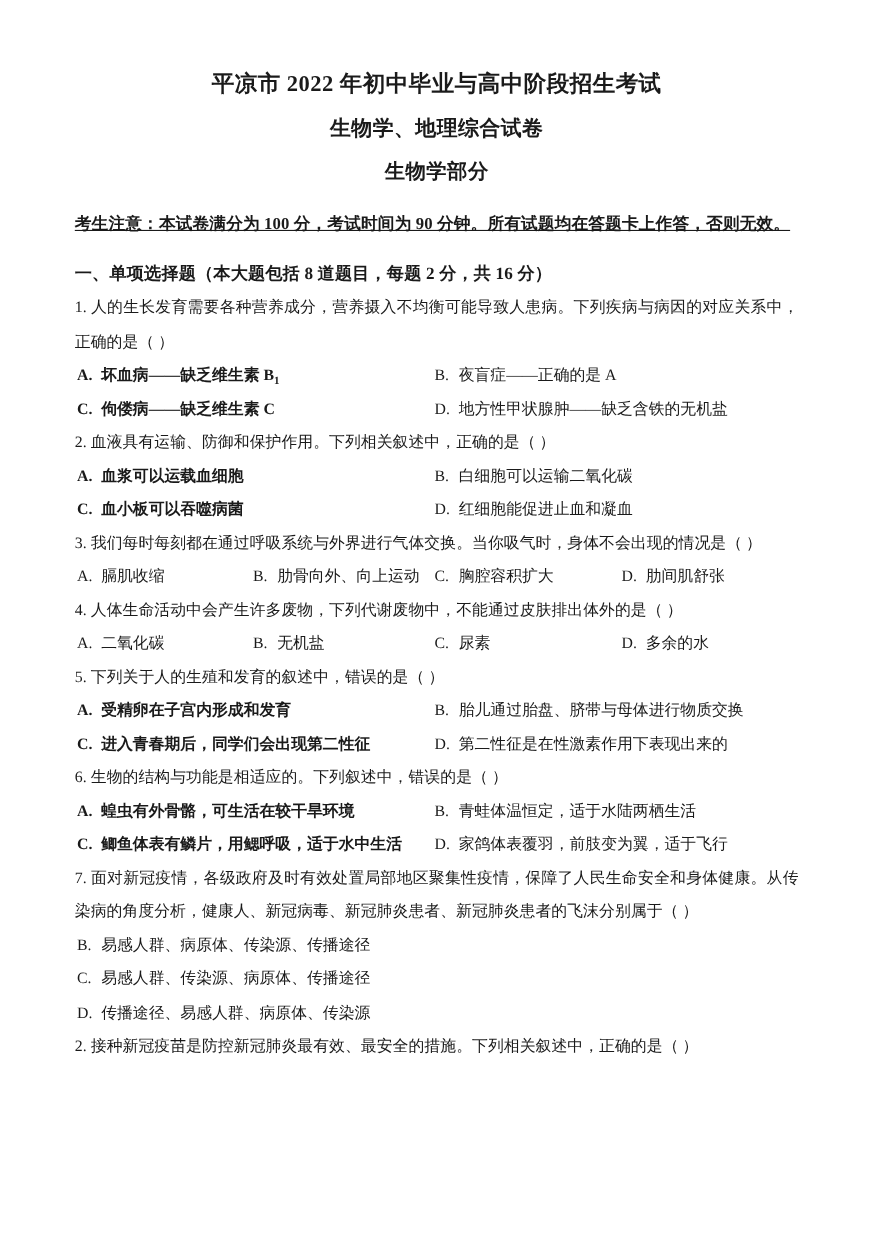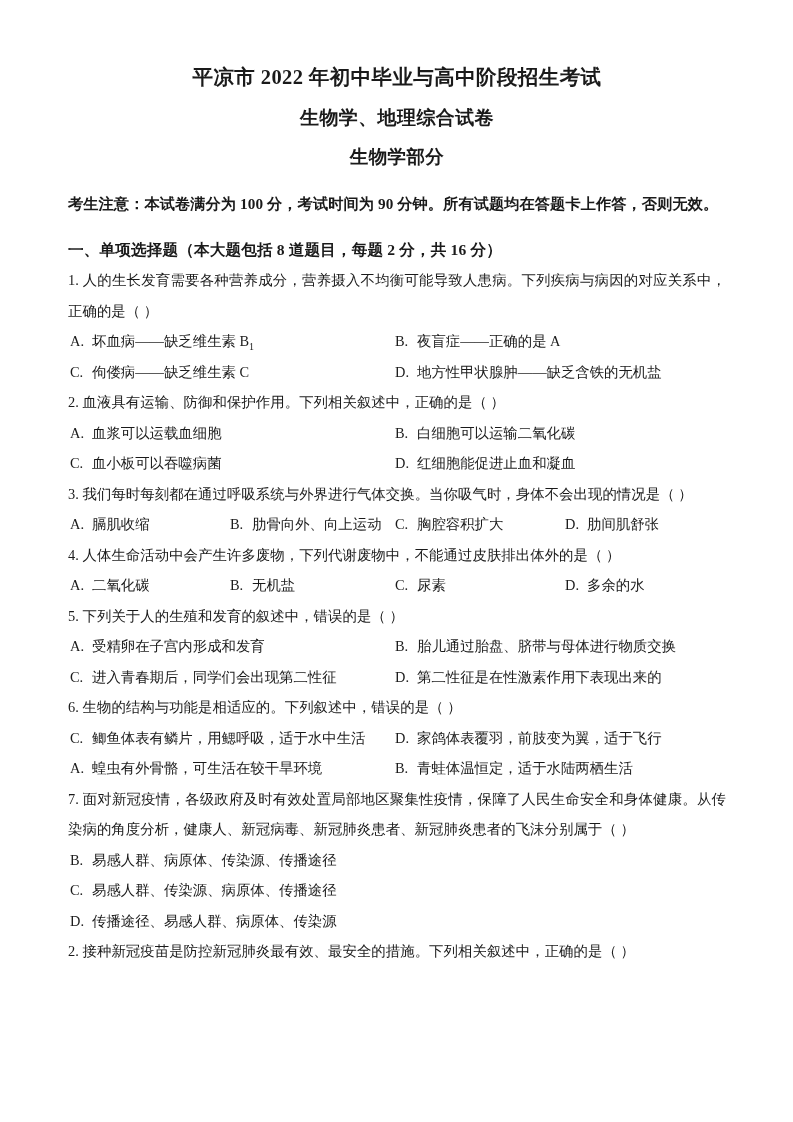--- a/index.html
+++ b/index.html
@@ -51,20 +51,21 @@
 
   
   .notice {
     font-size: 15.2px;
     font-weight: bold;
     line-height: 2.03;
     margin: 17px 0 0 0;
     text-align: justify;
     text-justify: inter-ideograph;
     letter-spacing: 0.1px;
+    text-decoration: underline;
   }
 
   
   .section-heading {
     font-size: 15.6px;
     font-weight: bold;
     line-height: 2.0;
     margin: 14px 0 0 0;
     letter-spacing: 0.15px;
   }
@@ -90,21 +91,21 @@
     position: relative;
     height: 30.5px;
     white-space: nowrap;
   }
   .opt {
     position: absolute;
     top: 0;
     white-space: nowrap;
   }
   
-  .c1 { left: 2px; }
+  .c1 { left: 2px; font-weight: bold; }
   .c2 { left: 327px; }
   
   .f1 { left: 2px; }
   .f2 { left: 162px; }
   .f3 { left: 327px; }
   .f4 { left: 497px; }
   
   .opt-stacked {
     position: relative;
     height: 30.5px;
@@ -196,26 +197,26 @@
         <div class="opt c1"><span class="opt-letter">C.</span><span>进入青春期后，同学们会出现第二性征</span></div>
         <div class="opt c2"><span class="opt-letter">D.</span><span>第二性征是在性激素作用下表现出来的</span></div>
       </div>
     </div>
   </div>
 
   <div class="question">
     <div class="q-stem">6. 生物的结构与功能是相适应的。下列叙述中，错误的是（      ）</div>
     <div class="q-options">
       <div class="opt-row">
+        <div class="opt c1"><span class="opt-letter">A.</span><span>蝗虫有外骨骼，可生活在较干旱环境</span></div>
+        <div class="opt c2"><span class="opt-letter">B.</span><span>青蛙体温恒定，适于水陆两栖生活</span></div>
+      </div>
+      <div class="opt-row">
         <div class="opt c1"><span class="opt-letter">C.</span><span>鲫鱼体表有鳞片，用鳃呼吸，适于水中生活</span></div>
         <div class="opt c2"><span class="opt-letter">D.</span><span>家鸽体表覆羽，前肢变为翼，适于飞行</span></div>
-      </div>
-      <div class="opt-row">
-        <div class="opt c1"><span class="opt-letter">A.</span><span>蝗虫有外骨骼，可生活在较干旱环境</span></div>
-        <div class="opt c2"><span class="opt-letter">B.</span><span>青蛙体温恒定，适于水陆两栖生活</span></div>
       </div>
     </div>
   </div>
 
   <div class="question">
     <div class="q-stem">7. 面对新冠疫情，各级政府及时有效处置局部地区聚集性疫情，保障了人民生命安全和身体健康。从传染病的角度分析，健康人、新冠病毒、新冠肺炎患者、新冠肺炎患者的飞沫分别属于（      ）</div>
     <div class="q-options">
       <div class="opt-stacked"><span class="opt-letter">B.</span><span>易感人群、病原体、传染源、传播途径</span></div>
       <div class="opt-stacked"><span class="opt-letter">C.</span><span>易感人群、传染源、病原体、传播途径</span></div>
       <div class="opt-stacked"><span class="opt-letter">D.</span><span>传播途径、易感人群、病原体、传染源</span></div>

